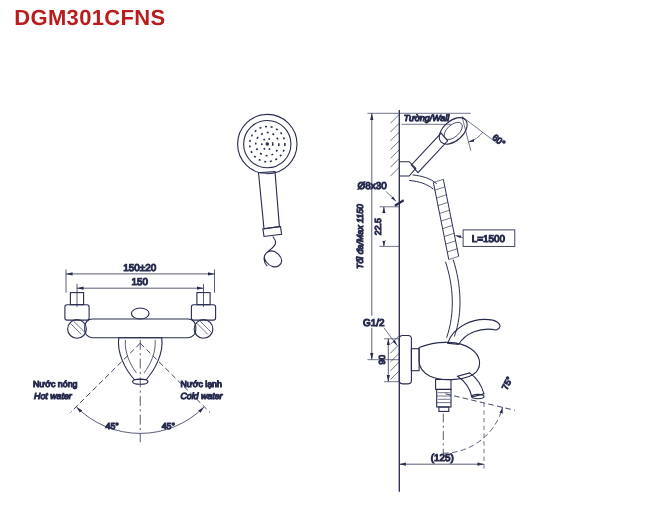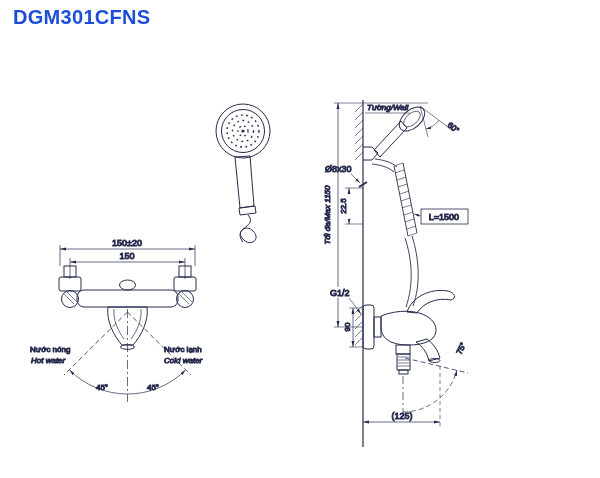--- a/index.html
+++ b/index.html
@@ -1,19 +1,19 @@
 <!DOCTYPE html>
 <html><head>
 <meta charset="utf-8">
 <style>
   html,body{margin:0;padding:0;background:#ffffff;}
   .page{position:relative;width:600px;height:478px;background:#ffffff;overflow:hidden;
         font-family:"Liberation Sans","DejaVu Sans",sans-serif;}
   .title{position:absolute;left:13px;top:6px;font-size:20px;font-weight:600;
-         letter-spacing:.3px;color:#1d4ed8;}
+         letter-spacing:.3px;color:#b91c1c;}
   svg{position:absolute;left:0;top:0;}
   svg text{font-family:"Liberation Sans","DejaVu Sans",sans-serif;fill:#272c4f;}
   .dim{font-size:9px;}
   .dimsm{font-size:8px;}
   .it{font-style:italic;}
 </style>
 </head>
 <body>
 
 <div class="page">

